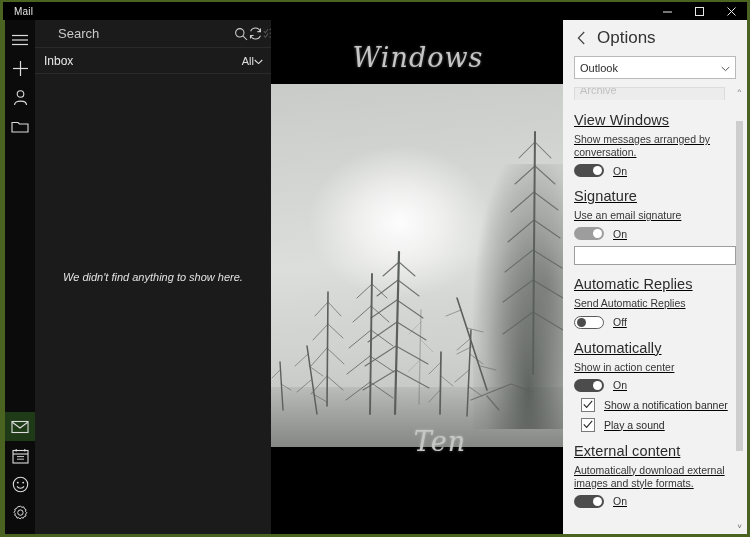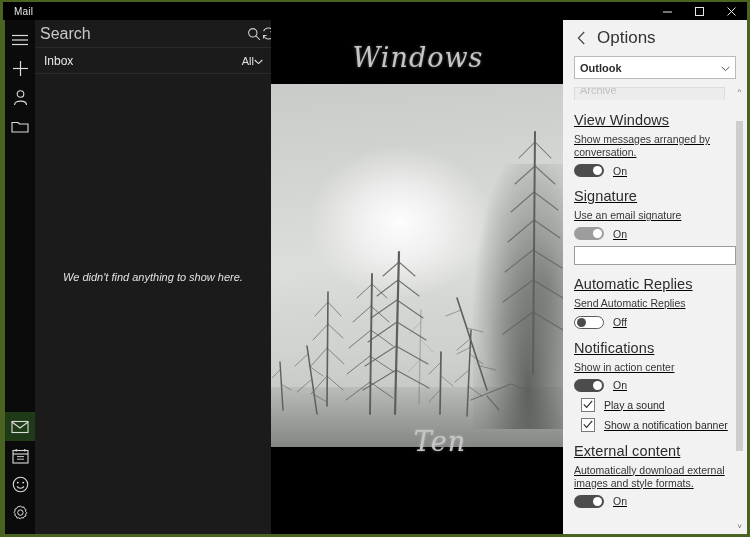--- a/index.html
+++ b/index.html
@@ -62,23 +62,23 @@
   #list-col {
     position: absolute; top: 18px; left: 32px; width: 236px; bottom: 0;
     background: #1b1b1b;
   }
   #search-row {
     height: 28px; background: #1b1b1b;
     display: flex; align-items: center;
     border-bottom: 1px solid #2a2a2a;
   }
   #search-input {
-    flex: 1; height: 26px; margin-left: 5px;
+    flex: 1; height: 26px; margin-left: 23px;
     background: transparent; border: none; outline: none;
-    color: #dcdcdc; font-size: 16px;
+    color: #dcdcdc; font-size: 13px;
     font-family: "Liberation Sans", sans-serif;
   }
   #search-input::placeholder { color: #c9c9c9; opacity: 1; }
   .search-ico {
     width: 24px; height: 26px;
     display: flex; align-items: center; justify-content: center;
     color: #cfcfcf;
   }
   .search-ico.dim { color: #555; }
   #inbox-row {
@@ -152,21 +152,21 @@
   }
   #opt-header {
     height: 36px; display: flex; align-items: center; padding-left: 8px; flex: none;
   }
   #opt-back {
     width: 20px; height: 26px;
     display: flex; align-items: center; justify-content: center;
     color: #444;
   }
   #opt-title { font-size: 17px; color: #333; margin-left: 6px; font-weight: 400; }
-  #account-select-wrap { padding: 0 11px 0 11px; flex: none; font-weight: bold; }
+  #account-select-wrap { padding: 0 11px 0 11px; flex: none; }
   #account-select {
     width: 100%; height: 23px;
     background: #fff; border: 1px solid #b9b9b9;
     display: flex; align-items: center; padding: 0 5px;
     font-size: 11px; color: #2b2b2b;
   }
   #account-select .chev { margin-left: auto; color: #555; }
 
   #opt-scroll {
     position: relative;
@@ -521,44 +521,44 @@
 
         <div class="sec-title">Automatic Replies</div>
         <div class="desc">Send Automatic Replies</div>
         <div class="toggle-row">
           <div class="toggle off">
                 <div class="knob"></div>
               </div>
           <span class="toggle-state">Off</span>
         </div>
 
-        <div class="sec-title">Notifications</div>
+        <div class="sec-title">Automatically</div>
         <div class="desc">Show in action center</div>
         <div class="toggle-row">
           <div class="toggle on">
                 <div class="knob"></div>
               </div>
           <span class="toggle-state">On</span>
+        </div>
+        <div class="check-row">
+          <div class="checkbox">
+            <svg width="10" height="9" viewBox="0 0 10 9">
+                  <path d="M0.8 4.4 L3.6 7.4 L9.2 0.9" fill="none" stroke="currentColor" stroke-width="1.1"></path>
+                </svg>
+          </div>
+          <span class="check-label">Show a notification banner</span>
         </div>
         <div class="check-row">
           <div class="checkbox">
             <svg width="10" height="9" viewBox="0 0 10 9">
                   <path d="M0.8 4.4 L3.6 7.4 L9.2 0.9" fill="none" stroke="currentColor" stroke-width="1.1"></path>
                 </svg>
           </div>
           <span class="check-label">Play a sound</span>
         </div>
-        <div class="check-row">
-          <div class="checkbox">
-            <svg width="10" height="9" viewBox="0 0 10 9">
-                  <path d="M0.8 4.4 L3.6 7.4 L9.2 0.9" fill="none" stroke="currentColor" stroke-width="1.1"></path>
-                </svg>
-          </div>
-          <span class="check-label">Show a notification banner</span>
-        </div>
 
         <div class="sec-title">External content</div>
         <div class="desc">Automatically download external images and style formats.</div>
         <div class="toggle-row">
           <div class="toggle on">
                 <div class="knob"></div>
               </div>
           <span class="toggle-state">On</span>
         </div>
 

